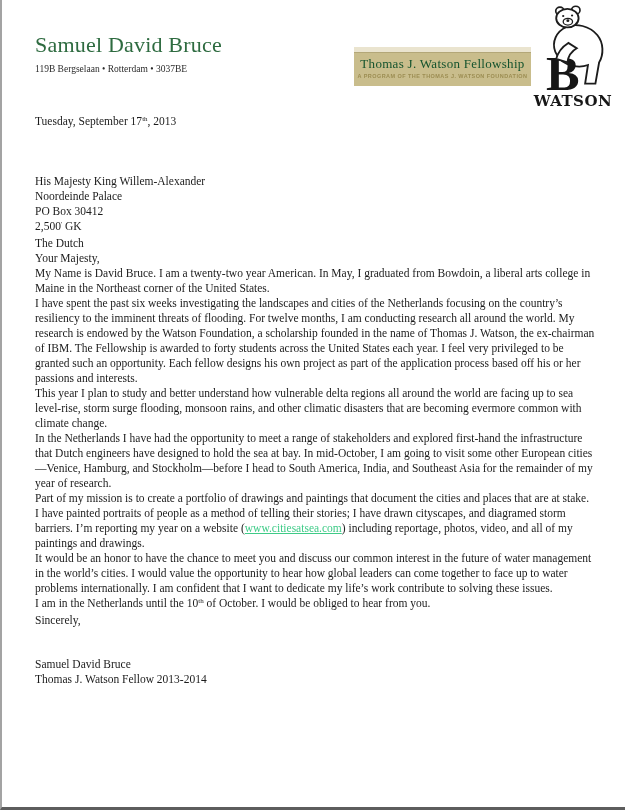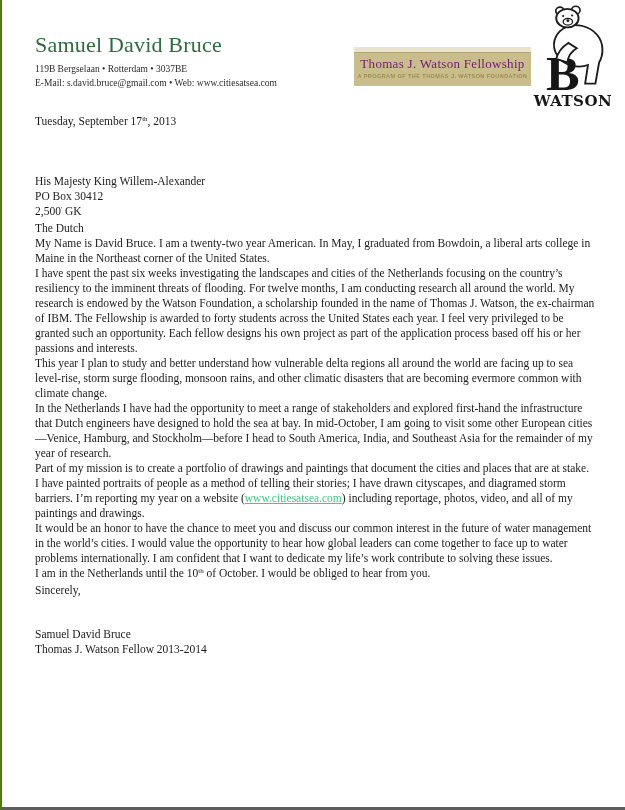--- a/index.html
+++ b/index.html
@@ -1,42 +1,42 @@
 <!DOCTYPE html>
 <html><head>
 <meta charset="utf-8">
 <style>
   html,body{margin:0;padding:0;background:#ffffff;}
   .page{
     position:relative;
     width:625px;height:810px;
     box-sizing:border-box;
     background:#ffffff;
-    border-left:2px solid #4d7c0f;
+    border-left:2px solid #a3a3a3;
     border-bottom:3px solid #5d5d5d;
     overflow:hidden;
     font-family:"Liberation Serif", serif;
     color:#1b1b1b;
   }
   
   .header-name{
     position:absolute;left:33px;top:32px;
     font-size:22px;color:#2e6b40;letter-spacing:.2px;
   }
   .header-contact{
     position:absolute;left:33px;top:62px;
     font-size:9.5px;line-height:14px;color:#2b2b2b;
   }
   .watson-banner{
     position:absolute;left:352px;top:47px;width:177px;height:39px;
     background:#c9bd8c;text-align:center;box-sizing:border-box;
   }
   .banner-stripe{height:5px;background:#eae4cf;border-bottom:1px solid #b3a778;}
   .banner-title{
-    margin-top:3px;font-size:13px;color:#701a75;letter-spacing:.3px;
+    margin-top:3px;font-size:13px;color:#14532d;letter-spacing:.3px;
   }
   .banner-subtitle{
     font-size:5.5px;font-weight:bold;color:#9c8d52;letter-spacing:.45px;
     font-family:"Liberation Sans", sans-serif;margin-top:1px;
   }
   
   .bowdoin{position:absolute;left:524px;top:4px;width:94px;text-align:center;}
   .bowdoin svg{display:block;margin:0 auto;}
   .bowdoin-wordmark{
     margin-top:-4px;font-family:"DejaVu Serif", serif;font-weight:bold;
@@ -58,21 +58,20 @@
   .signature{margin-top:29px;}
 </style>
 </head>
 <body>
 
 <div class="page">
 
   <div class="header-name">Samuel David Bruce</div>
   <div class="header-contact">
     <div>119B Bergselaan • Rotterdam • 3037BE</div>
-    <div>E-Mail: s.david.bruce@gmail.com • Web: www.citiesatsea.com</div>
   </div>
 
   <div class="watson-banner">
     <div class="banner-stripe"></div>
     <div class="banner-title">Thomas J. Watson Fellowship</div>
     <div class="banner-subtitle">A PROGRAM OF THE THOMAS J. WATSON FOUNDATION</div>
   </div>
 
   <div class="bowdoin">
     <svg viewBox="0 0 90 104" width="84" height="92" preserveAspectRatio="none">
@@ -94,25 +93,27 @@
     </svg>
     <div class="bowdoin-wordmark">WATSON</div>
   </div>
 
   <div class="letter">
 
     <p><span>Tuesday, September 17</span><span class="sup">th</span><span>, 2013</span></p>
 
     <div class="recipient">
       <p>His Majesty King Willem-Alexander</p>
+      <p>Noordeinde Palace</p>
       <p>PO Box 30412</p>
       <p><span>2,500</span><span class="sup">'</span><span> GK</span></p>
       <p>The Dutch</p>
     </div>
 
+    <p class="salutation">Your Majesty,</p>
 
     <p class="para-tight">My Name is David Bruce. I am a twenty-two year American. In May, I graduated from Bowdoin, a liberal arts college in Maine in the Northeast corner of the United States.</p>
 
     <p class="para">I have spent the past six weeks investigating the landscapes and cities of the Netherlands focusing on the country’s resiliency to the imminent threats of flooding. For twelve months, I am conducting research all around the world. My research is endowed by the Watson Foundation, a scholarship founded in the name of Thomas J. Watson, the ex-chairman of IBM. The Fellowship is awarded to forty students across the United States each year. I feel very privileged to be granted such an opportunity. Each fellow designs his own project as part of the application process based off his or her passions and interests.</p>
 
     <p class="para">This year I plan to study and better understand how vulnerable delta regions all around the world are facing up to sea level-rise, storm surge flooding, monsoon rains, and other climatic disasters that are becoming evermore common with climate change.</p>
 
     <p class="para">In the Netherlands I have had the opportunity to meet a range of stakeholders and explored first-hand the infrastructure that Dutch engineers have designed to hold the sea at bay. In mid-October, I am going to visit some other European cities—Venice, Hamburg, and Stockholm—before I head to South America, India, and Southeast Asia for the remainder of my year of research.</p>
 
     <p class="para"><span>Part of my mission is to create a portfolio of drawings and paintings that document the cities and places that are at stake. I have painted portraits of people as a method of telling their stories; I have drawn cityscapes, and diagramed storm barriers. I’m reporting my year on a website (</span><a class="weblink">www.citiesatsea.com</a><span>) including reportage, photos, video, and all of my paintings and drawings.</span></p>

